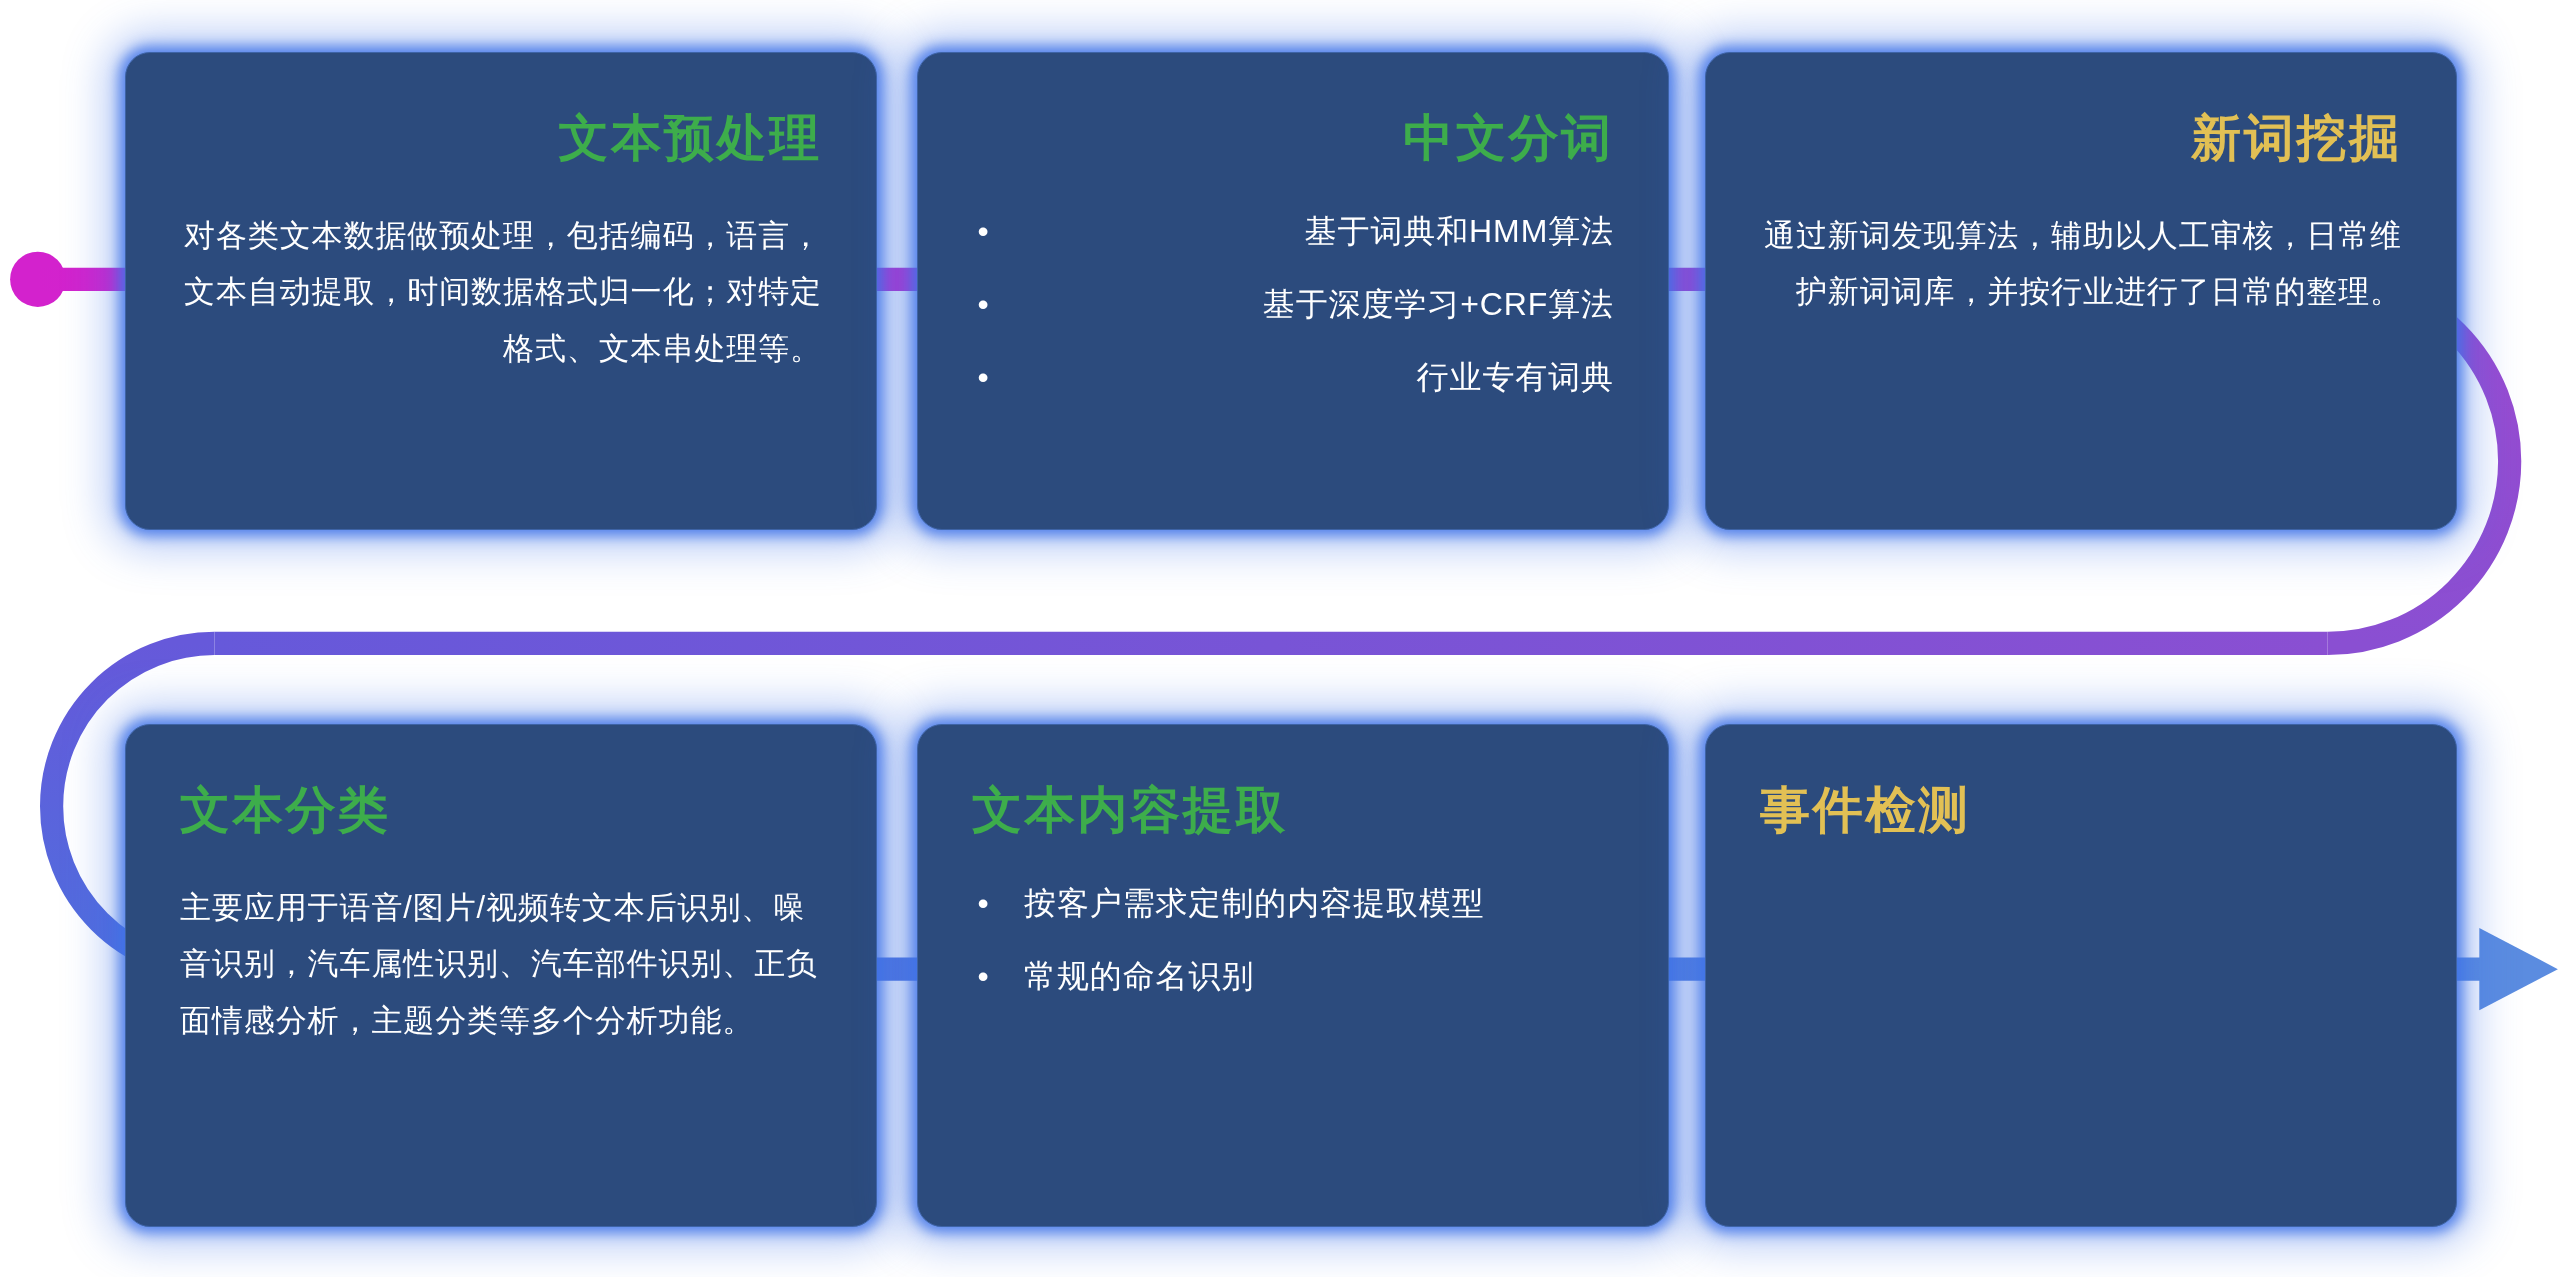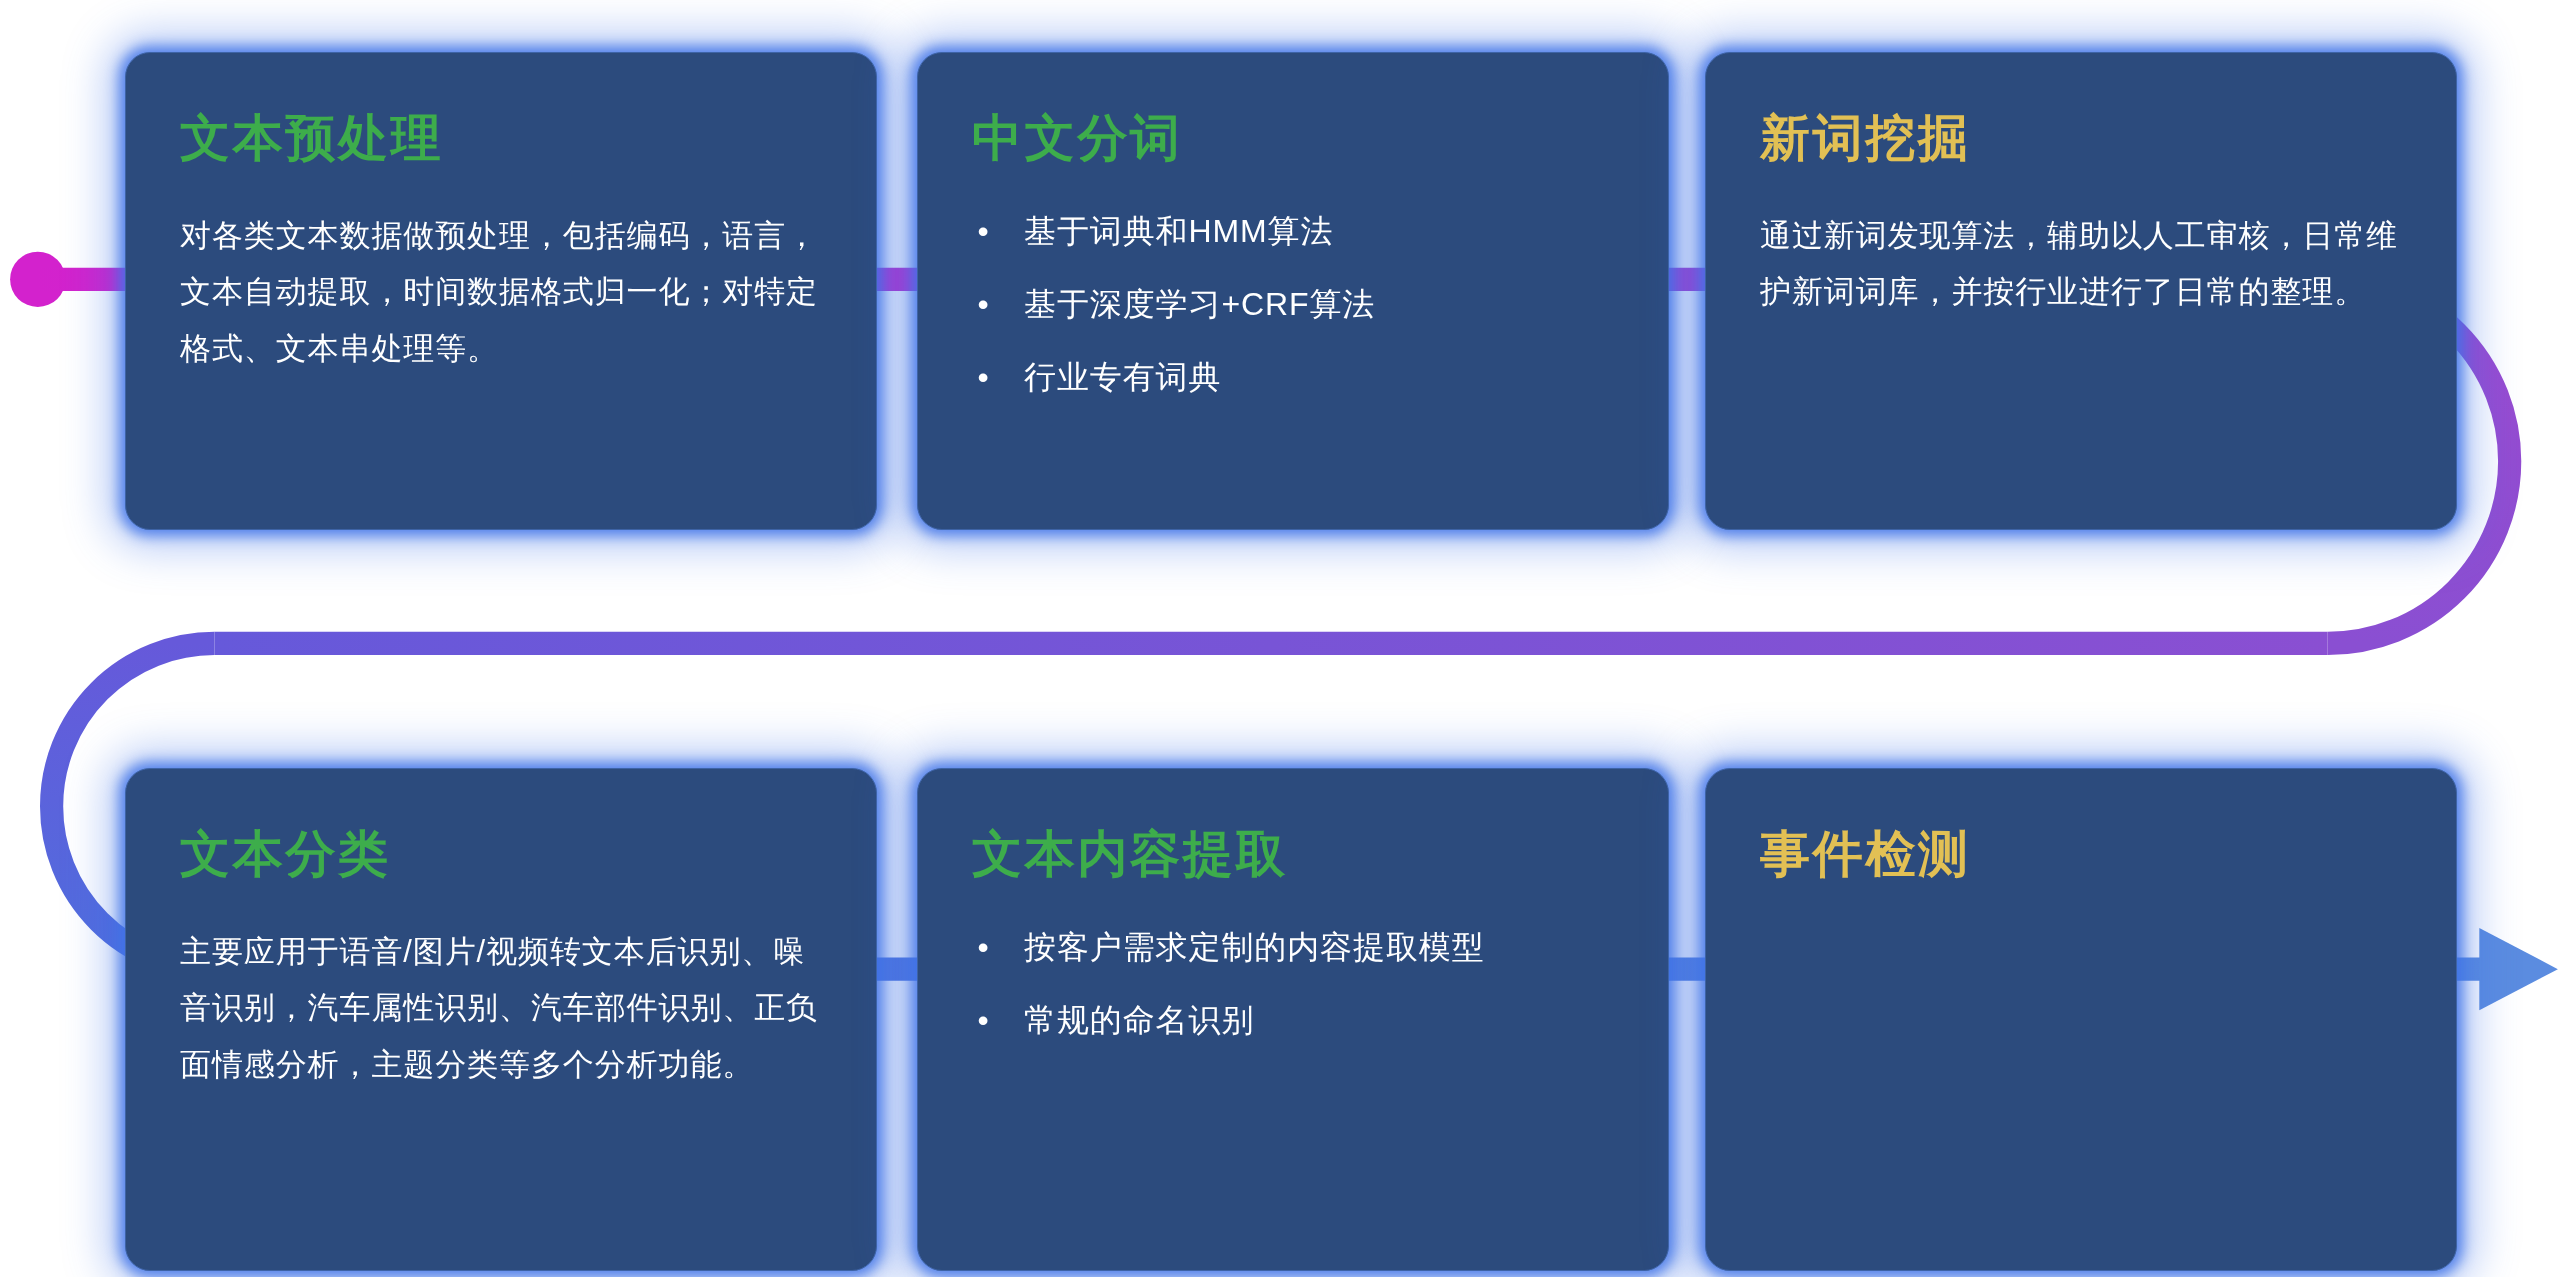--- a/index.html
+++ b/index.html
@@ -26,22 +26,22 @@
     z-index: 2;
     width: 752px;
     background: #2c4b7d;
     border: 1.8px solid #3d63a6;
     border-radius: 25px;
     box-sizing: border-box;
     padding: 41px 54px;
     box-shadow: 0 0 12.5px 5.4px rgba(63,115,232,0.85),
                 0 0 41px 19.6px rgba(63,115,232,0.35);
   }
-  .row1 { top: 52px;  height: 478px; }
-  .row2 { top: 768px; height: 503px; }
+  .row1 { top: 52px;  height: 478px; text-align: right; }
+  .row2 { top: 724px; height: 503px; }
   .col1 { left: 125px; }
   .col2 { left: 917px; }
   .col3 { left: 1705px; }
   .card-title {
     font-size: 50px;
     font-weight: 700;
     margin: 10.7px 0 36px 0;
     letter-spacing: 2.7px;
   }
   .title-green  { color: #3dad4b; }

